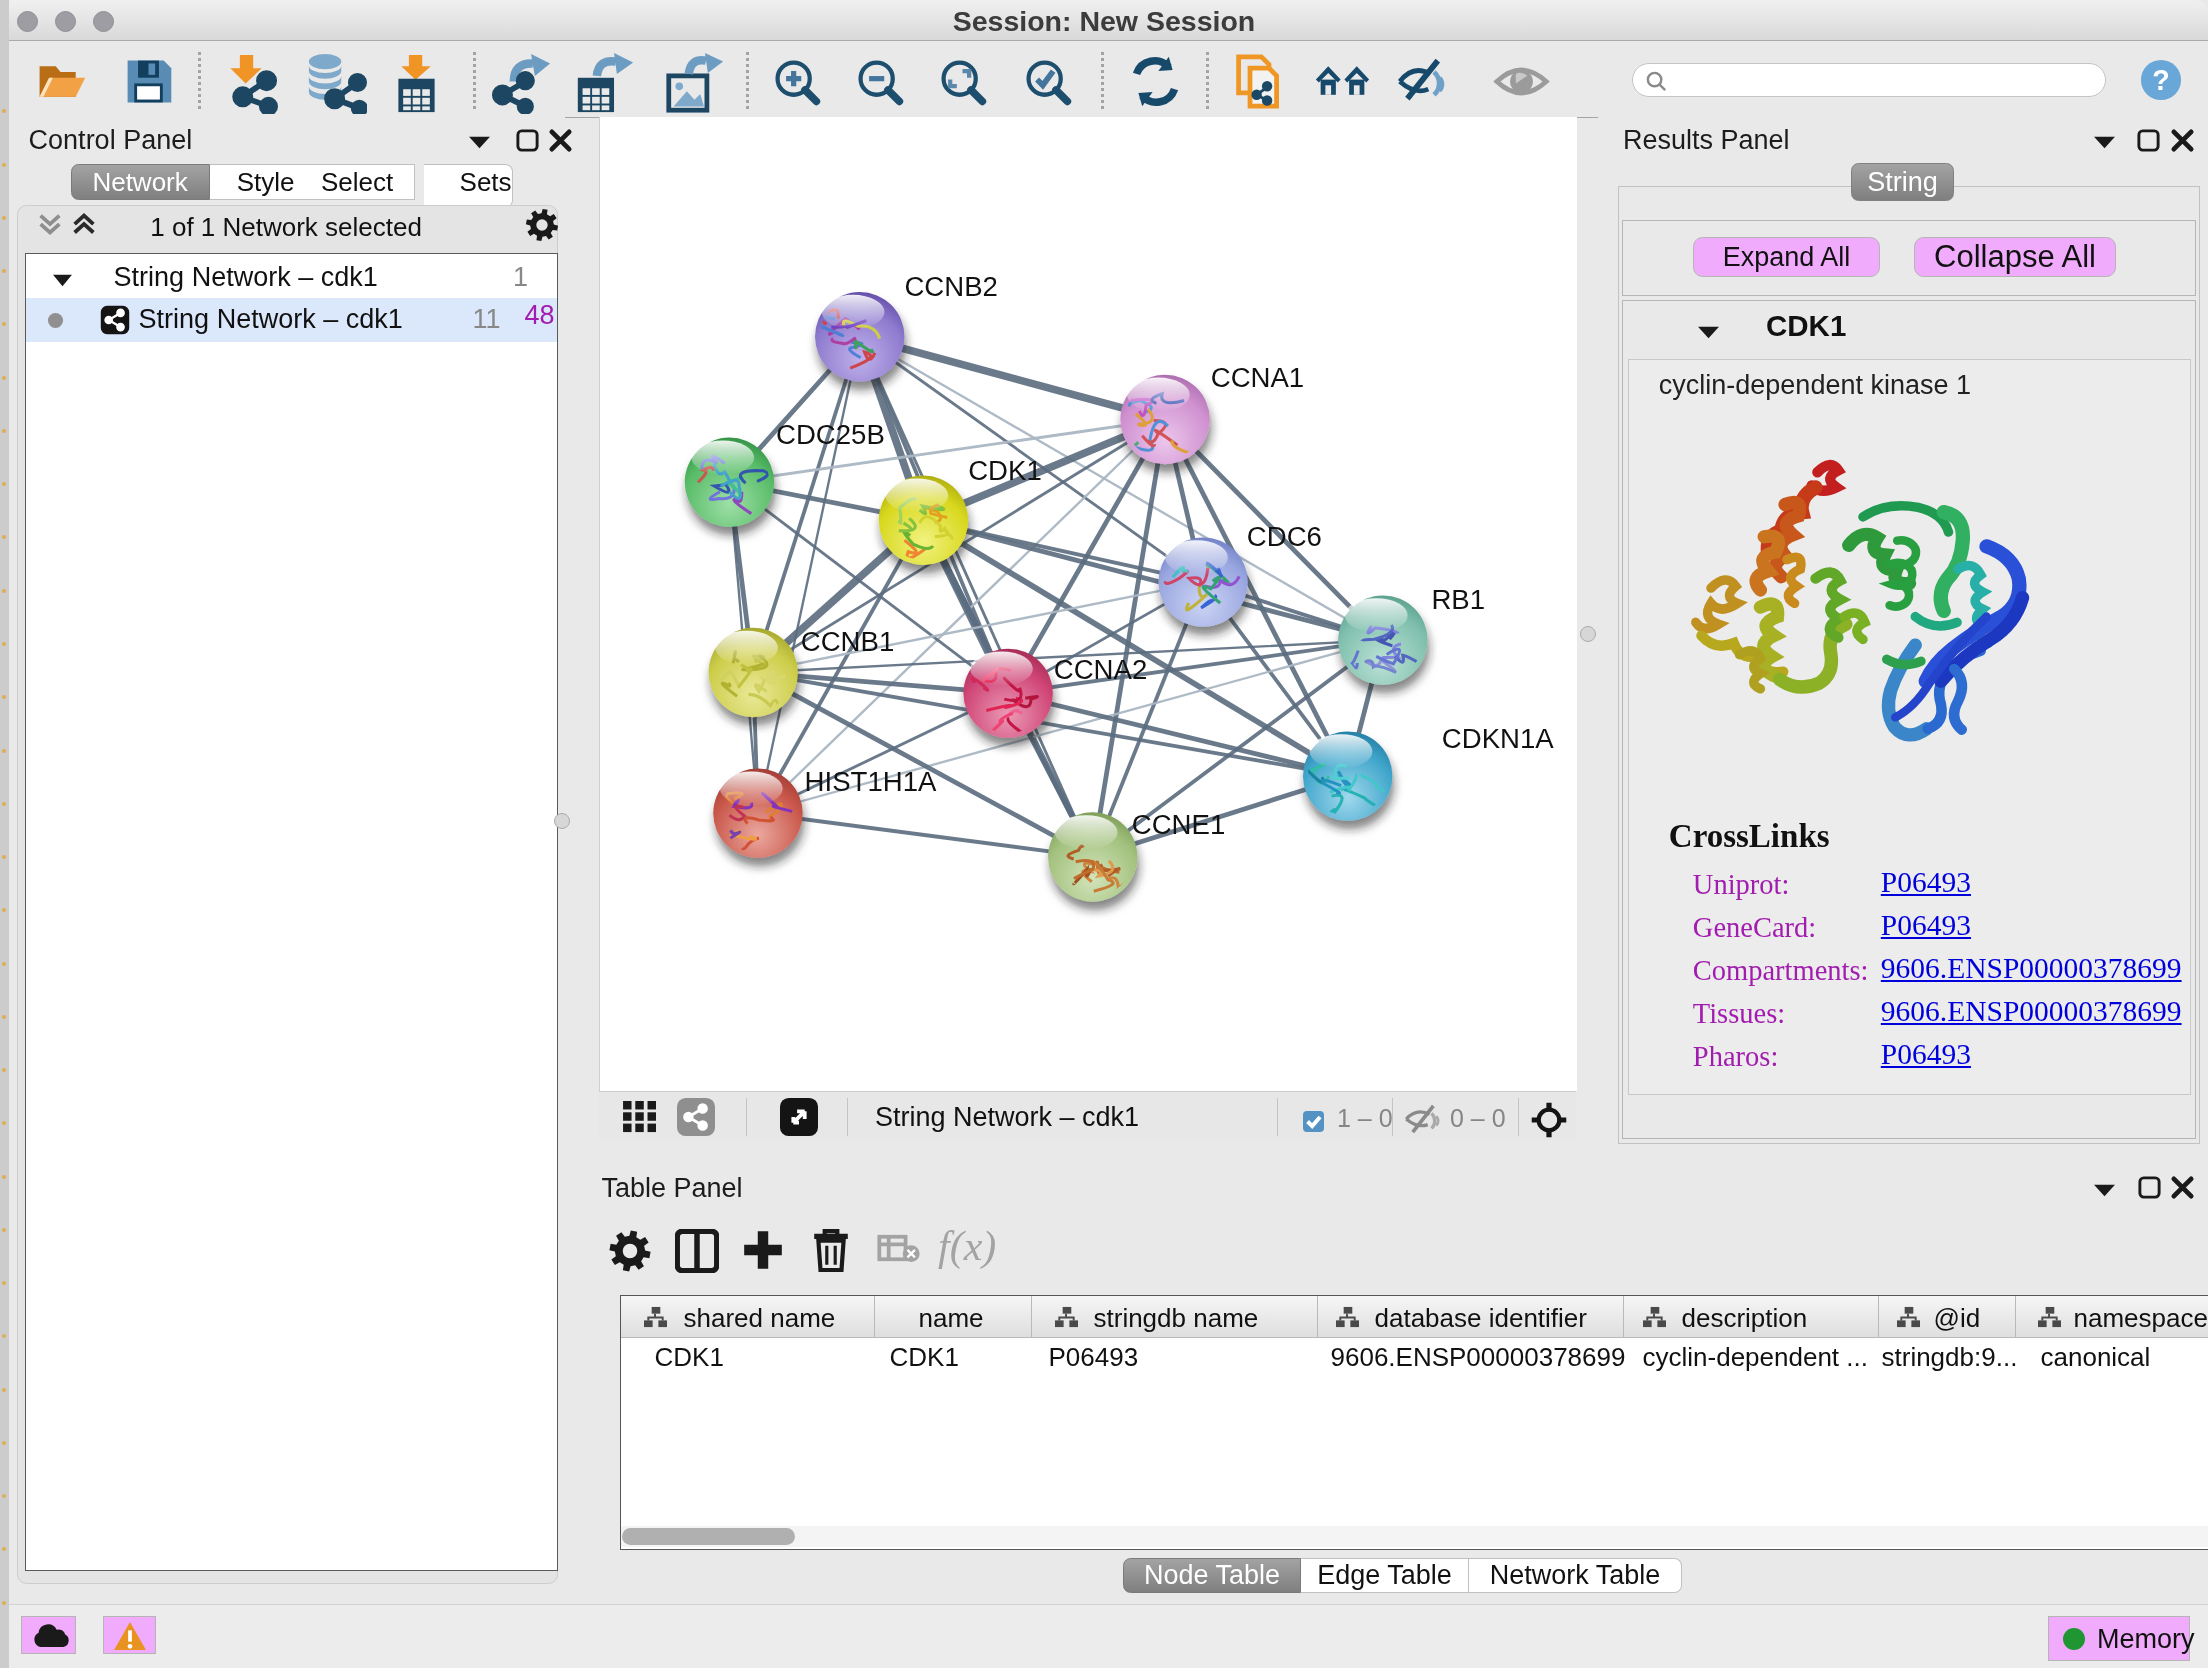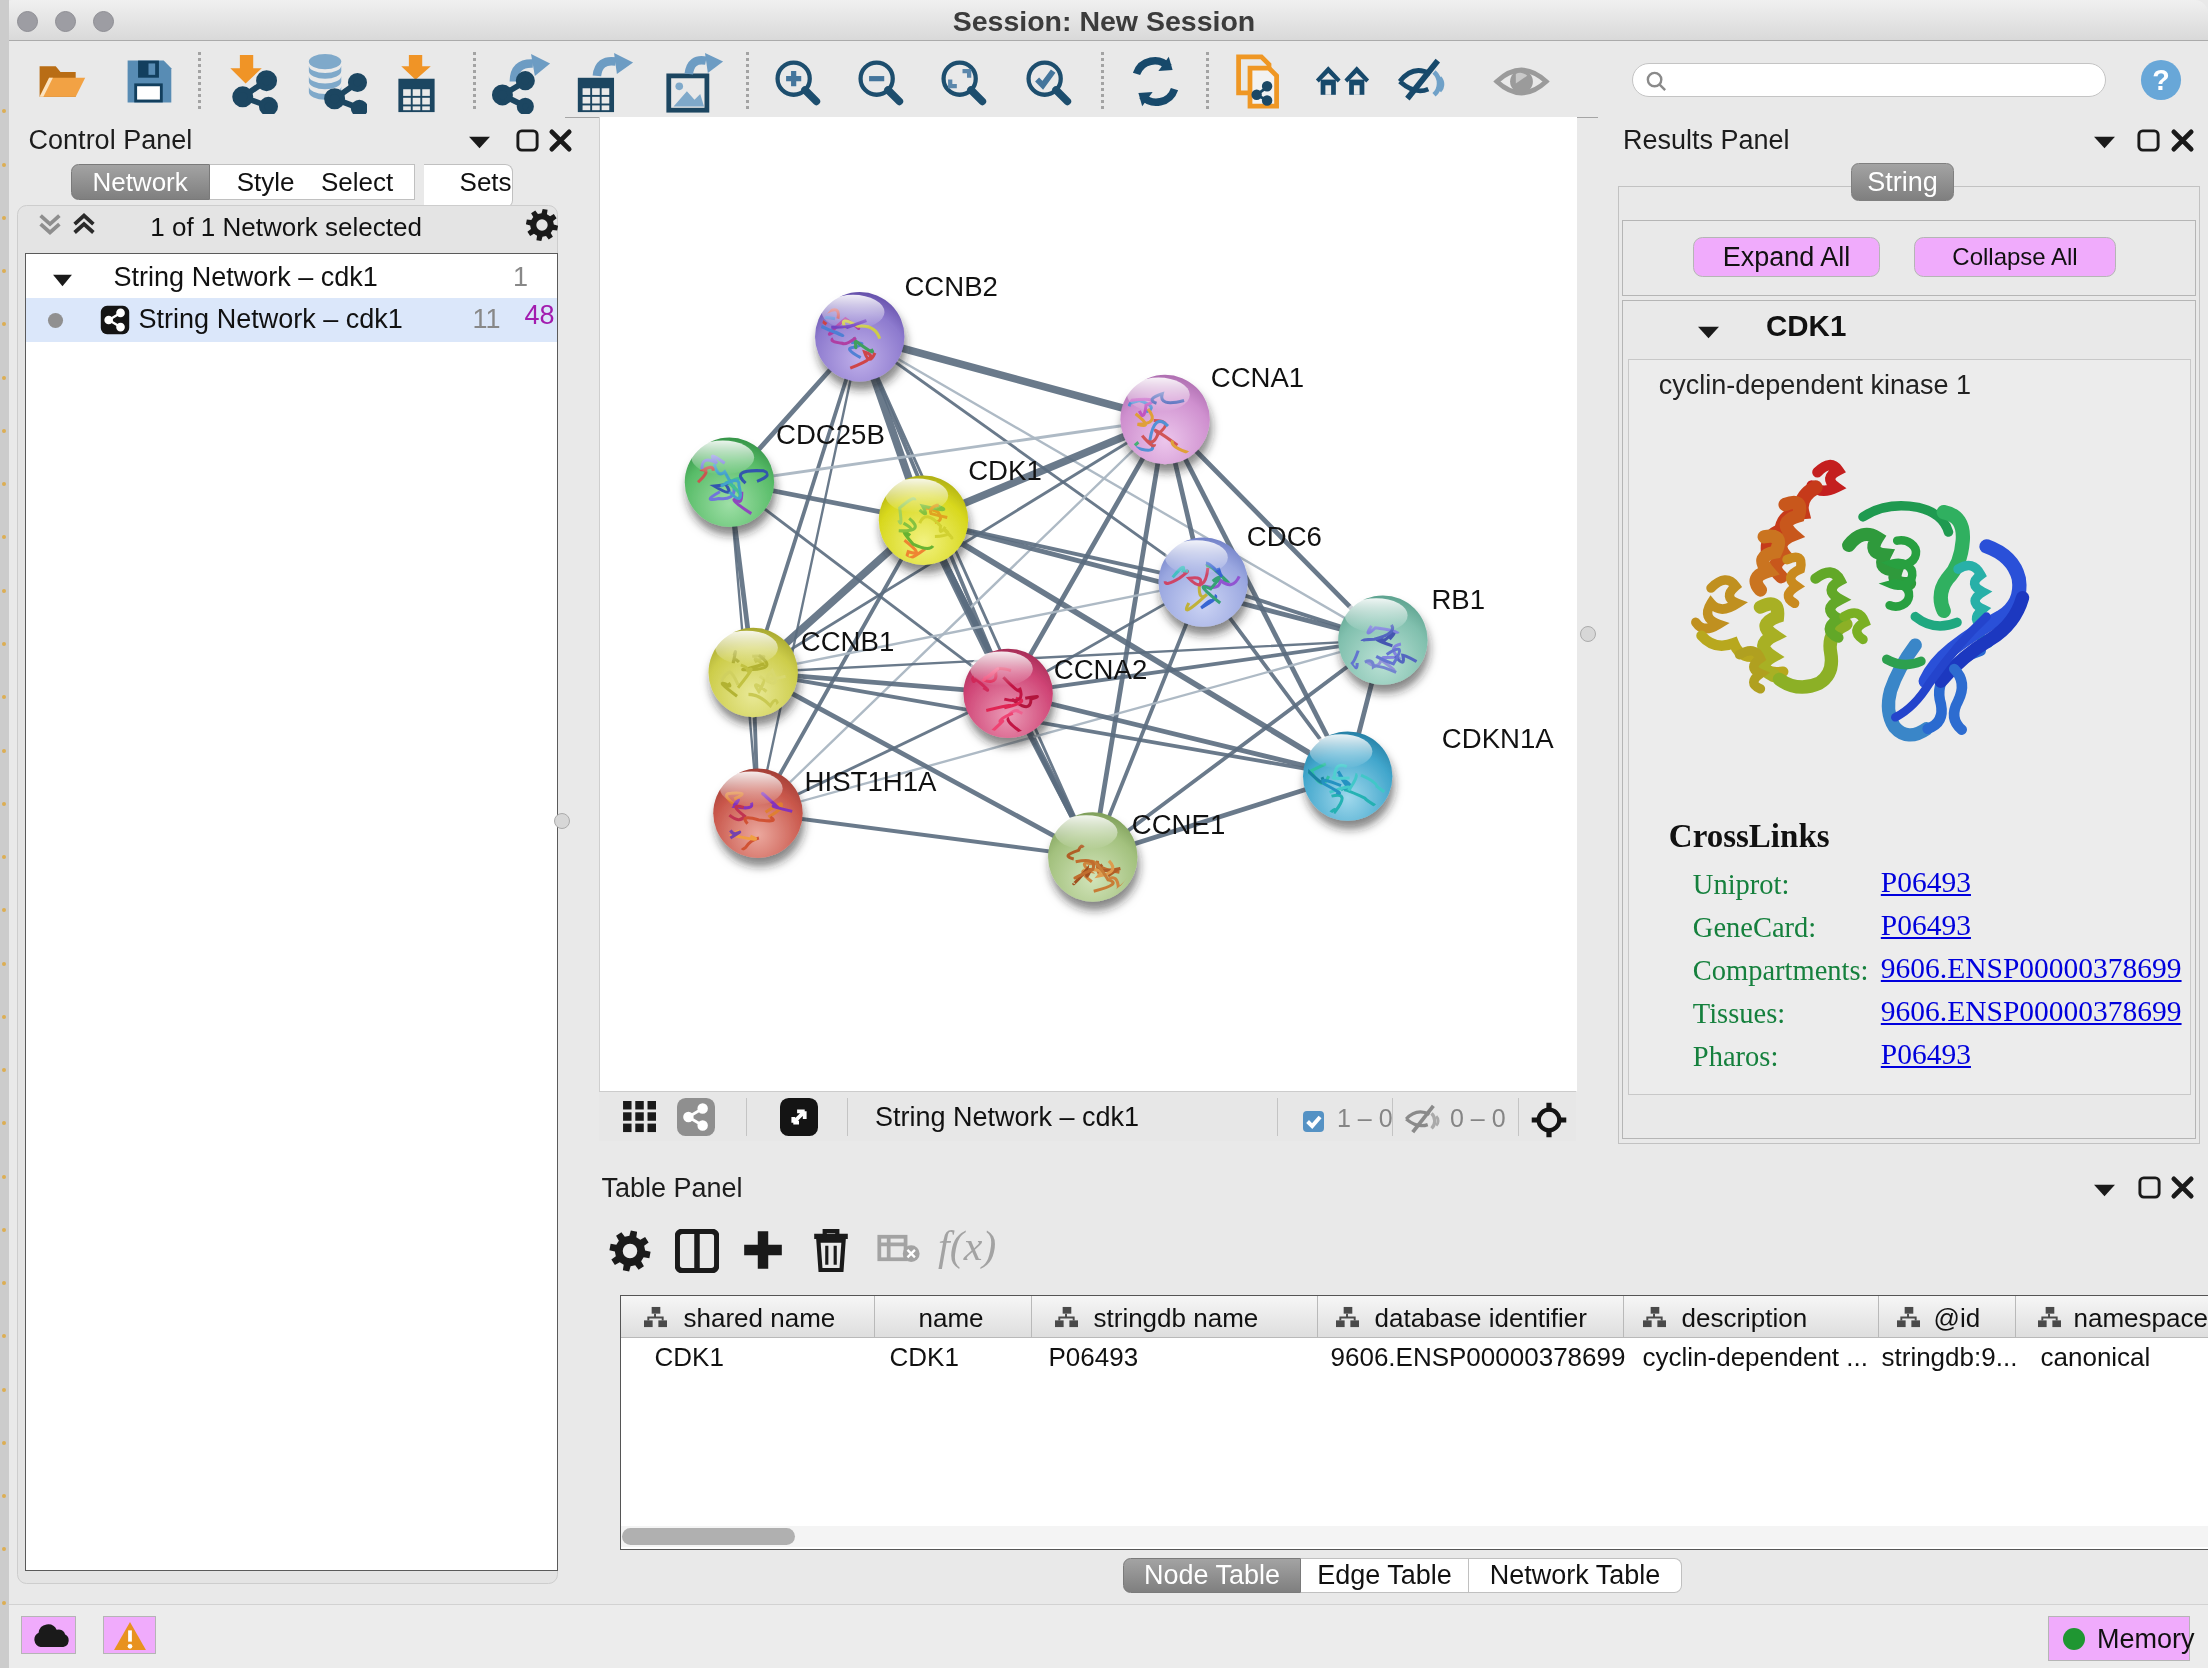--- a/index.html
+++ b/index.html
@@ -735,21 +735,21 @@
     <svg style="position:absolute;left:572px;top:10.5px;" width="25" height="25" viewBox="0 0 26 26">
         <path d="M4 4 L22 22 M22 4 L4 22" stroke="#1a1a1a" stroke-width="5" stroke-linecap="round"></path>
       </svg>
 
     <div style="position:absolute;left:20px;top:69px;width:582px;height:958px;background:#e9e9e9;border:1px solid #c2c2c2;box-sizing:border-box;"></div>
 
     <div class="seg-sel" style="position:absolute;left:253px;top:46px;width:103px;height:38px;border-radius:7.6px;border:1px solid #808080;box-sizing:border-box;text-align:center;font-size:27px;line-height:36px;">String</div>
 
     <div style="position:absolute;left:24px;top:103px;width:574px;height:76px;border:1px solid #b5b5b5;box-sizing:border-box;">
       <div class="btnw" style="position:absolute;left:70px;top:16px;width:187px;height:40px;border-radius:9.5px;text-align:center;font-size:27px;line-height:38px;color:#111;">Expand All</div>
-      <div class="btnw" style="position:absolute;left:291px;top:16px;width:202px;height:40px;border-radius:9.5px;text-align:center;font-size:24px;line-height:38px;color:#111;">Collapse All</div>
+      <div class="btnw" style="position:absolute;left:291px;top:16px;width:202px;height:40px;border-radius:9.5px;text-align:center;font-size:31px;line-height:38px;color:#111;">Collapse All</div>
     </div>
 
     <div style="position:absolute;left:24px;top:183px;width:574px;height:839px;border:1px solid #b5b5b5;box-sizing:border-box;">
       <svg style="position:absolute;left:72px;top:21px;" width="27" height="19" viewBox="0 0 28 20">
           <path d="M3 5 h22 l-11 12z" fill="#1a1a1a"></path>
         </svg>
       <div style="position:absolute;left:143px;top:7.6px;font-size:29.5px;font-weight:bold;color:#111;">CDK1</div>
       <div style="position:absolute;left:4.8px;top:58px;width:563px;height:736px;background:#ececec;border:1px solid #c8c8c8;box-sizing:border-box;">
         <div style="position:absolute;left:30px;top:9.5px;font-size:27px;color:#222;">cyclin-dependent kinase 1</div>
 
@@ -777,21 +777,21 @@
             <path d="M330 170 q-30 28 -60 70 q-16 26 -36 36" stroke="#2444cc" stroke-width="9"></path>
             <path d="M120 110 q18 -8 14 10 q-18 8 -4 18 q-16 10 -2 18" stroke="#c98a1e" stroke-width="10"></path>
             <path d="M70 210 q16 -10 22 4 q-14 10 0 16 q-14 10 0 16" stroke="#b0a020" stroke-width="10"></path>
             <path d="M180 170 q16 -10 22 6 q-16 8 -2 18" stroke="#7ab024" stroke-width="10"></path>
             <path d="M225 215 q18 10 36 2" stroke="#2da04e" stroke-width="10"></path>
             <path d="M296 225 q14 14 4 34 q-10 18 4 30" stroke="#2d6cd0" stroke-width="11"></path>
           </g>
         </svg>
 
         <div style="position:absolute;left:40px;top:458px;font-family:'Liberation Serif',serif;font-size:33px;font-weight:bold;color:#111;">CrossLinks</div>
-        <div style="position:absolute;left:64px;top:503px;font-family:'Liberation Serif',serif;font-size:28.5px;color:#15803d;line-height:43px;">
+        <div style="position:absolute;left:64px;top:503px;font-family:'Liberation Serif',serif;font-size:28.5px;color:#a21caf;line-height:43px;">
           <div>Uniprot:</div>
             <div>GeneCard:</div>
             <div>Compartments:</div>
             <div>Tissues:</div>
             <div>Pharos:</div>
         </div>
         <div style="position:absolute;left:252px;top:501px;font-family:'Liberation Serif',serif;font-size:29.5px;color:#0000dd;line-height:43px;text-decoration:underline;">
           <div>P06493</div>
             <div>P06493</div>
             <div>9606.ENSP00000378699</div>

